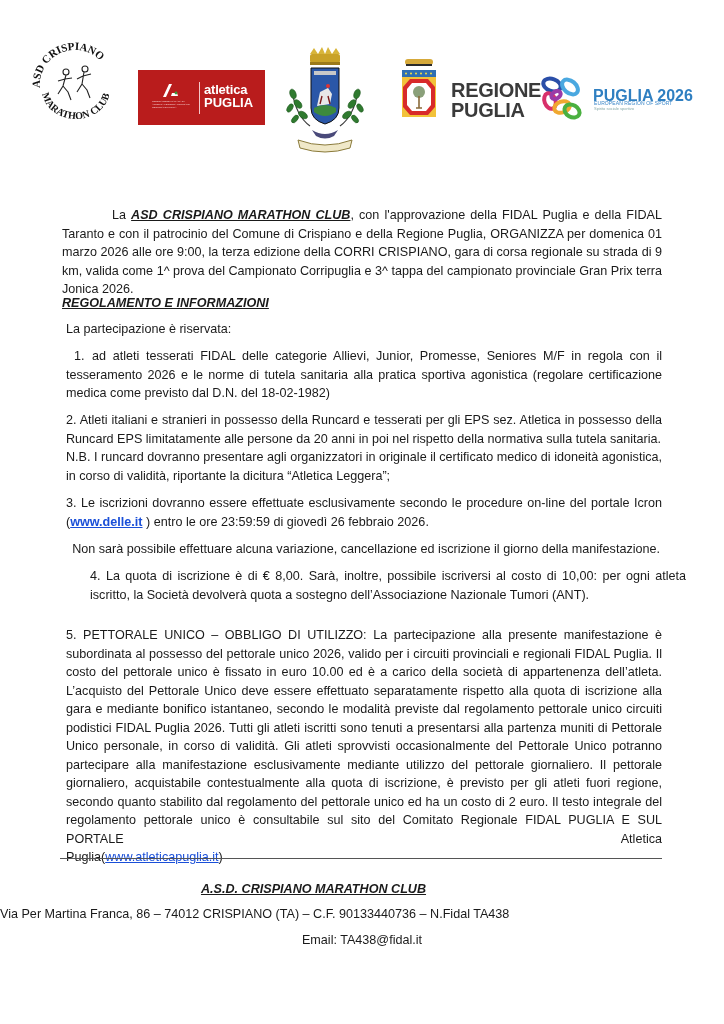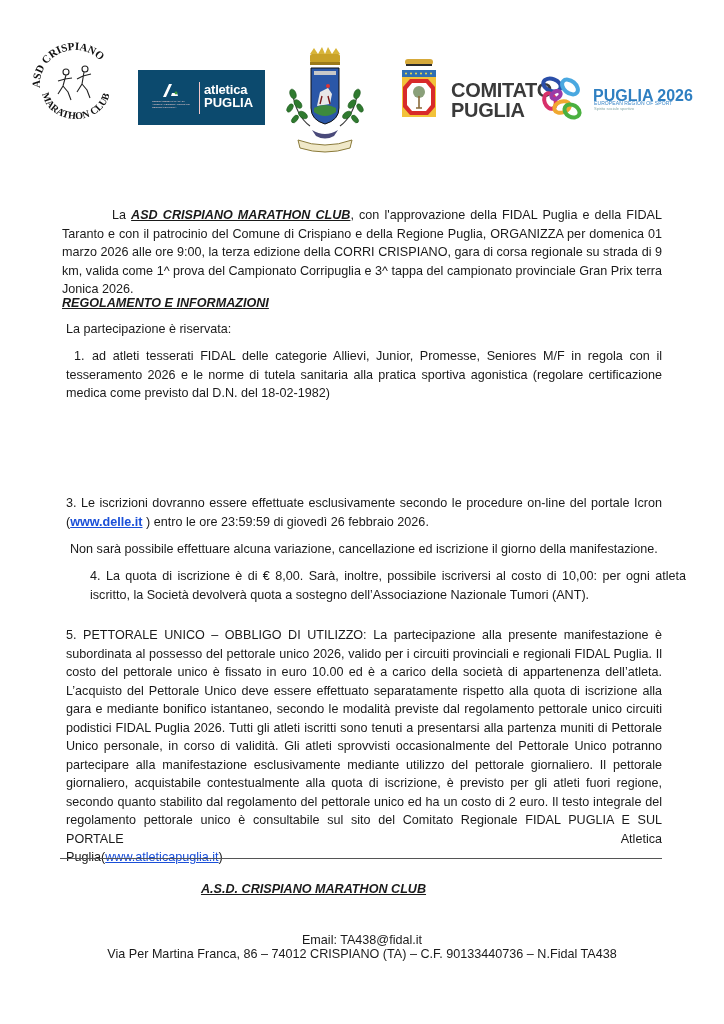--- a/index.html
+++ b/index.html
@@ -3,21 +3,21 @@
   <meta charset="utf-8">
   <style>
     * { margin: 0; padding: 0; box-sizing: border-box; }
     html, body { width: 724px; height: 1024px; background: #ffffff; overflow: hidden; }
     body { position: relative; font-family: "Liberation Sans", sans-serif; color: #1a1a1a; }
 
     .logo { position: absolute; }
     
     #logo-asd { left: 30px; top: 42px; width: 90px; height: 82px; }
     
-    #logo-atl { left: 138px; top: 70px; width: 127px; height: 55px; background: #0c4a6e; }
+    #logo-atl { left: 138px; top: 70px; width: 127px; height: 55px; background: #b91c1c; }
     #logo-atl .mark { position: absolute; left: 25px; top: 14px; width: 16px; height: 14px; }
     #logo-atl .fine { position: absolute; left: 14px; top: 30px; width: 40px; font-size: 2.5px; line-height: 3px; color: #f5d0d0; }
     #logo-atl .sep { position: absolute; left: 61px; top: 12px; width: 1px; height: 32px; background: #f4c7c9; }
     #logo-atl .t1 { position: absolute; left: 66px; top: 13px; font-size: 13px; font-weight: bold; color: #fff; line-height: 13px; letter-spacing: -0.2px; }
     #logo-atl .t2 { position: absolute; left: 66px; top: 26px; font-size: 13px; font-weight: bold; color: #fff; line-height: 13px; }
     
     #logo-coa { left: 284px; top: 46px; width: 82px; height: 112px; }
     
     #logo-rp-emblem { left: 399px; top: 54px; width: 40px; height: 70px; }
     #logo-rp-text { left: 451px; top: 80px; font-size: 20px; font-weight: bold; color: #3a3a3a; line-height: 20px; letter-spacing: -0.3px; }
@@ -32,30 +32,30 @@
     #intro { top: 206px; }
     #intro .indent { display: inline-block; width: 50px; }
     .club-strong { font-weight: bold; font-style: italic; text-decoration: underline; }
 
     #section-heading { top: 294px; font-weight: bold; font-style: italic; text-decoration: underline; font-size: 12.6px; }
     #reserved { top: 320px; left: 66px; }
     #item1 { top: 347px; left: 66px; width: 596px; }
     #item1 .num { display: inline-block; width: 26px; padding-left: 8px; }
     #item2 { top: 411px; left: 66px; width: 596px; }
     #item3 { top: 494px; left: 66px; width: 596px; }
-    #nochange { top: 540px; left: 70px; width: 596px; }
+    #nochange { top: 540px; left: 64px; width: 596px; text-align: right; }
     #item4 { top: 567px; left: 54px; width: 596px; margin-left: 36px; }
     #item5 { top: 626px; left: 66px; width: 596px; }
 
     a.link { color: #1a4fd8; text-decoration: underline; }
     a.link.bold { font-weight: bold; }
 
     #divider { position: absolute; left: 60px; top: 858px; width: 602px; height: 1px; background: #555; }
     #footer-name { position: absolute; left: 0; width: 627px; top: 882px; text-align: center; font-size: 12.6px; font-weight: bold; font-style: italic; text-decoration: underline; }
-    #footer-address { position: absolute; left: 0; width: 724px; top: 907px; text-align: center; font-size: 12.6px; margin-top: 40px; }
+    #footer-address { position: absolute; left: 0; width: 724px; top: 907px; text-align: left; font-size: 12.6px; }
     #footer-email { position: absolute; left: 0; width: 724px; top: 933px; text-align: center; font-size: 12.6px; }
     .last-just { text-align-last: justify; }
   </style>
 </head>
 <body>
 
 <div class="logo" id="logo-asd">
   <svg width="90" height="82" viewBox="0 0 90 82">
     <defs>
       <path id="arcTop" d="M10,46 A35,35 0 0,1 80,40"></path>
@@ -146,21 +146,21 @@
     <rect x="3" y="23" width="34" height="40" fill="#f2c23a"></rect>
     <path d="M11,25 L29,25 L36,33 L36,53 L29,61 L11,61 L4,53 L4,33 Z" fill="#d82a2a"></path>
     <path d="M13,29 L27,29 L32,35 L32,51 L27,57 L13,57 L8,51 L8,35 Z" fill="#ffffff"></path>
     <g>
       <circle cx="20" cy="38" r="6" fill="#8aa07a"></circle>
       <path d="M20,42 L20,54 M17,54 L23,54" stroke="#8a6a3a" stroke-width="1.6"></path>
     </g>
   </svg>
 </div>
 <div class="logo" id="logo-rp-text">
-  <div>COMITATO</div>
+  <div>REGIONE</div>
   <div>PUGLIA</div>
 </div>
 
 <div class="logo" id="logo-p26-rings">
   <svg width="50" height="50" viewBox="0 0 50 50" fill="none" stroke-width="4" stroke-linecap="round">
     <ellipse cx="12" cy="12" rx="9" ry="6" stroke="#2a4ea8" transform="rotate(20 12 12)"></ellipse>
     <ellipse cx="30" cy="14" rx="9" ry="6" stroke="#4aa8e0" transform="rotate(40 30 14)"></ellipse>
     <ellipse cx="10" cy="28" rx="8" ry="5.5" stroke="#d8306a" transform="rotate(70 10 28)"></ellipse>
     <ellipse cx="22" cy="34" rx="8" ry="5.5" stroke="#f0a830" transform="rotate(-20 22 34)"></ellipse>
     <ellipse cx="32" cy="38" rx="8" ry="6" stroke="#4ab040" transform="rotate(30 32 38)"></ellipse>
@@ -177,20 +177,22 @@
 
 <div class="doc" id="section-heading">REGOLAMENTO E INFORMAZIONI</div>
 
 <div class="doc" id="reserved">La partecipazione è riservata:</div>
 
 <div class="doc" id="item1">
   <p><span class="num">1.</span><span>ad atleti tesserati FIDAL delle categorie Allievi, Junior, Promesse, Seniores M/F in regola con il tesseramento 2026 e le norme di tutela sanitaria alla pratica sportiva agonistica (regolare certificazione medica come previsto dal D.N. del 18-02-1982)</span></p>
 </div>
 
 <div class="doc" id="item2">
+  <p>2. Atleti italiani e stranieri in possesso della Runcard e tesserati per gli EPS sez. Atletica in possesso della Runcard EPS limitatamente alle persone da 20 anni in poi nel rispetto della normativa sulla tutela sanitaria.</p>
+  <p>N.B. I runcard dovranno presentare agli organizzatori in originale il certificato medico di idoneità agonistica, in corso di validità, riportante la dicitura “Atletica Leggera”;</p>
 </div>
 
 <div class="doc" id="item3">
   <p><span>3. Le iscrizioni dovranno essere effettuate esclusivamente secondo le procedure on-line del portale Icron (</span><a class="link bold">www.delle.it</a><span> ) entro le ore 23:59:59 di giovedì 26 febbraio 2026.</span></p>
 </div>
 
 <div class="doc" id="nochange">Non sarà possibile effettuare alcuna variazione, cancellazione ed iscrizione il giorno della manifestazione.</div>
 
 <div class="doc" id="item4">
   <p>4. La quota di iscrizione è di € 8,00. Sarà, inoltre, possibile iscriversi al costo di 10,00: per ogni atleta iscritto, la Società devolverà quota a sostegno dell’Associazione Nazionale Tumori (ANT).</p>

